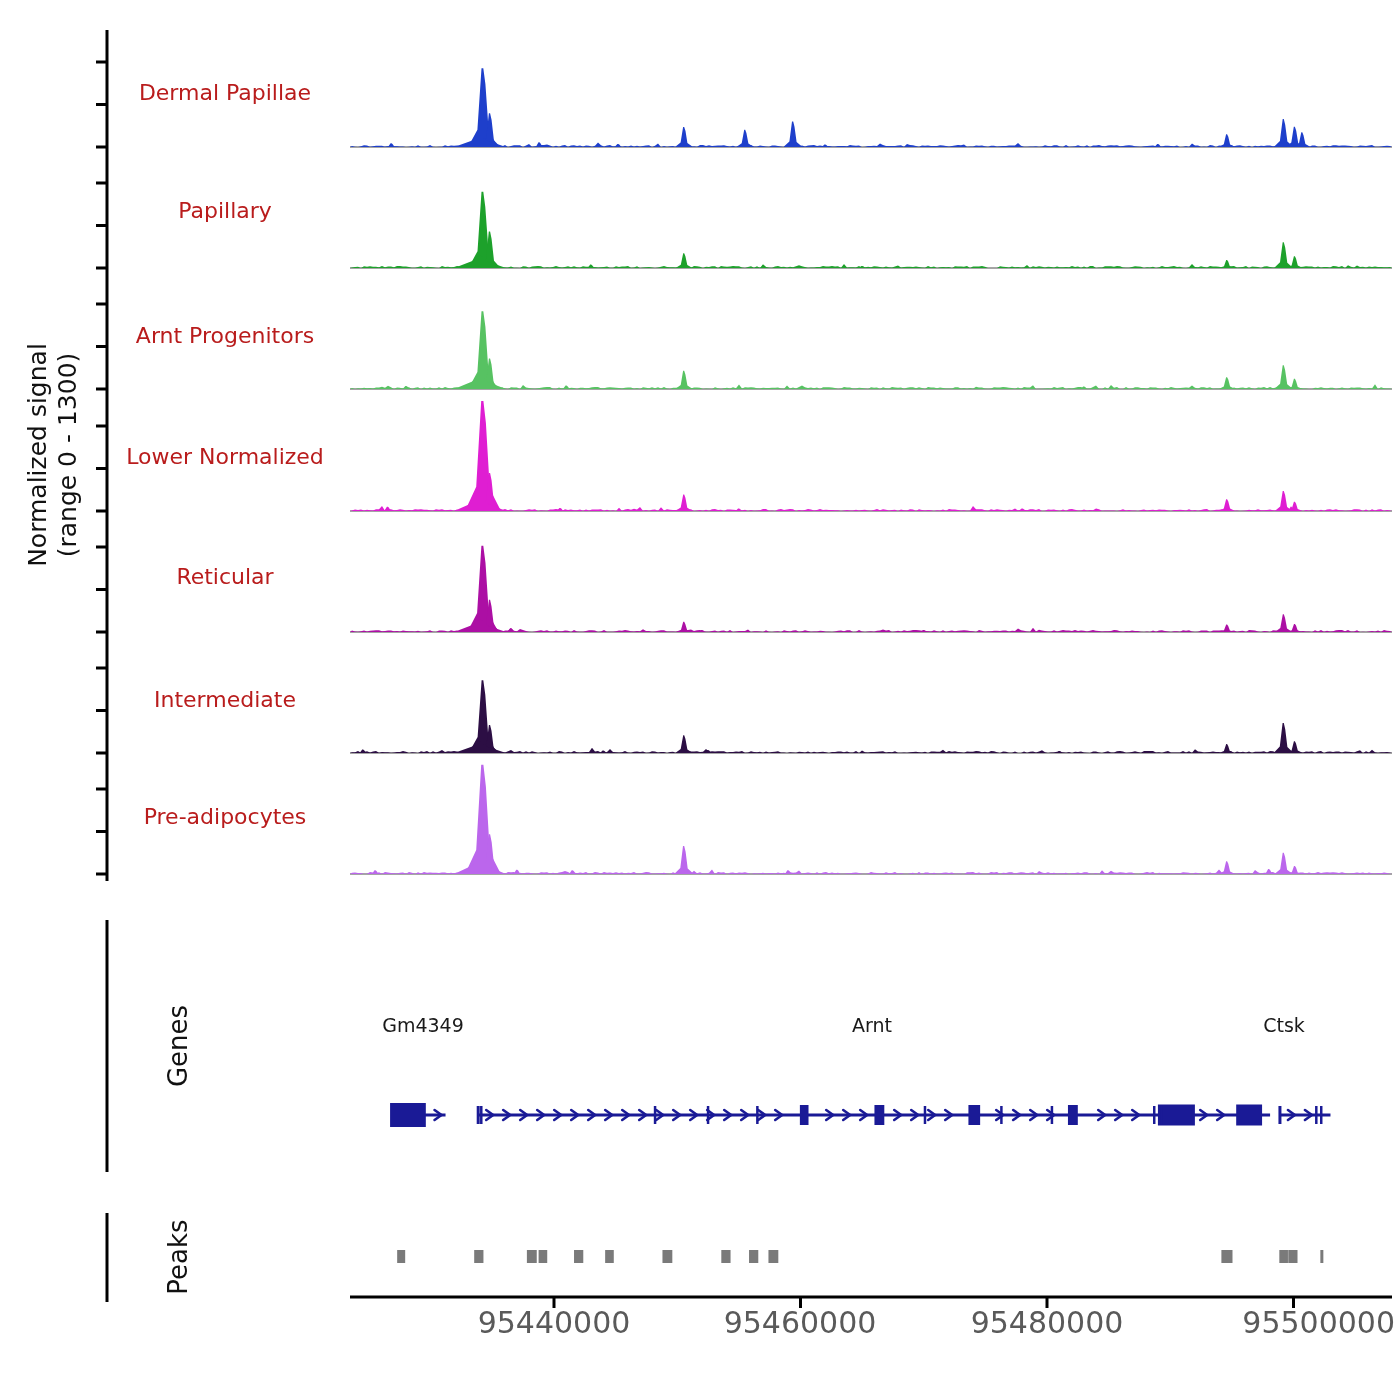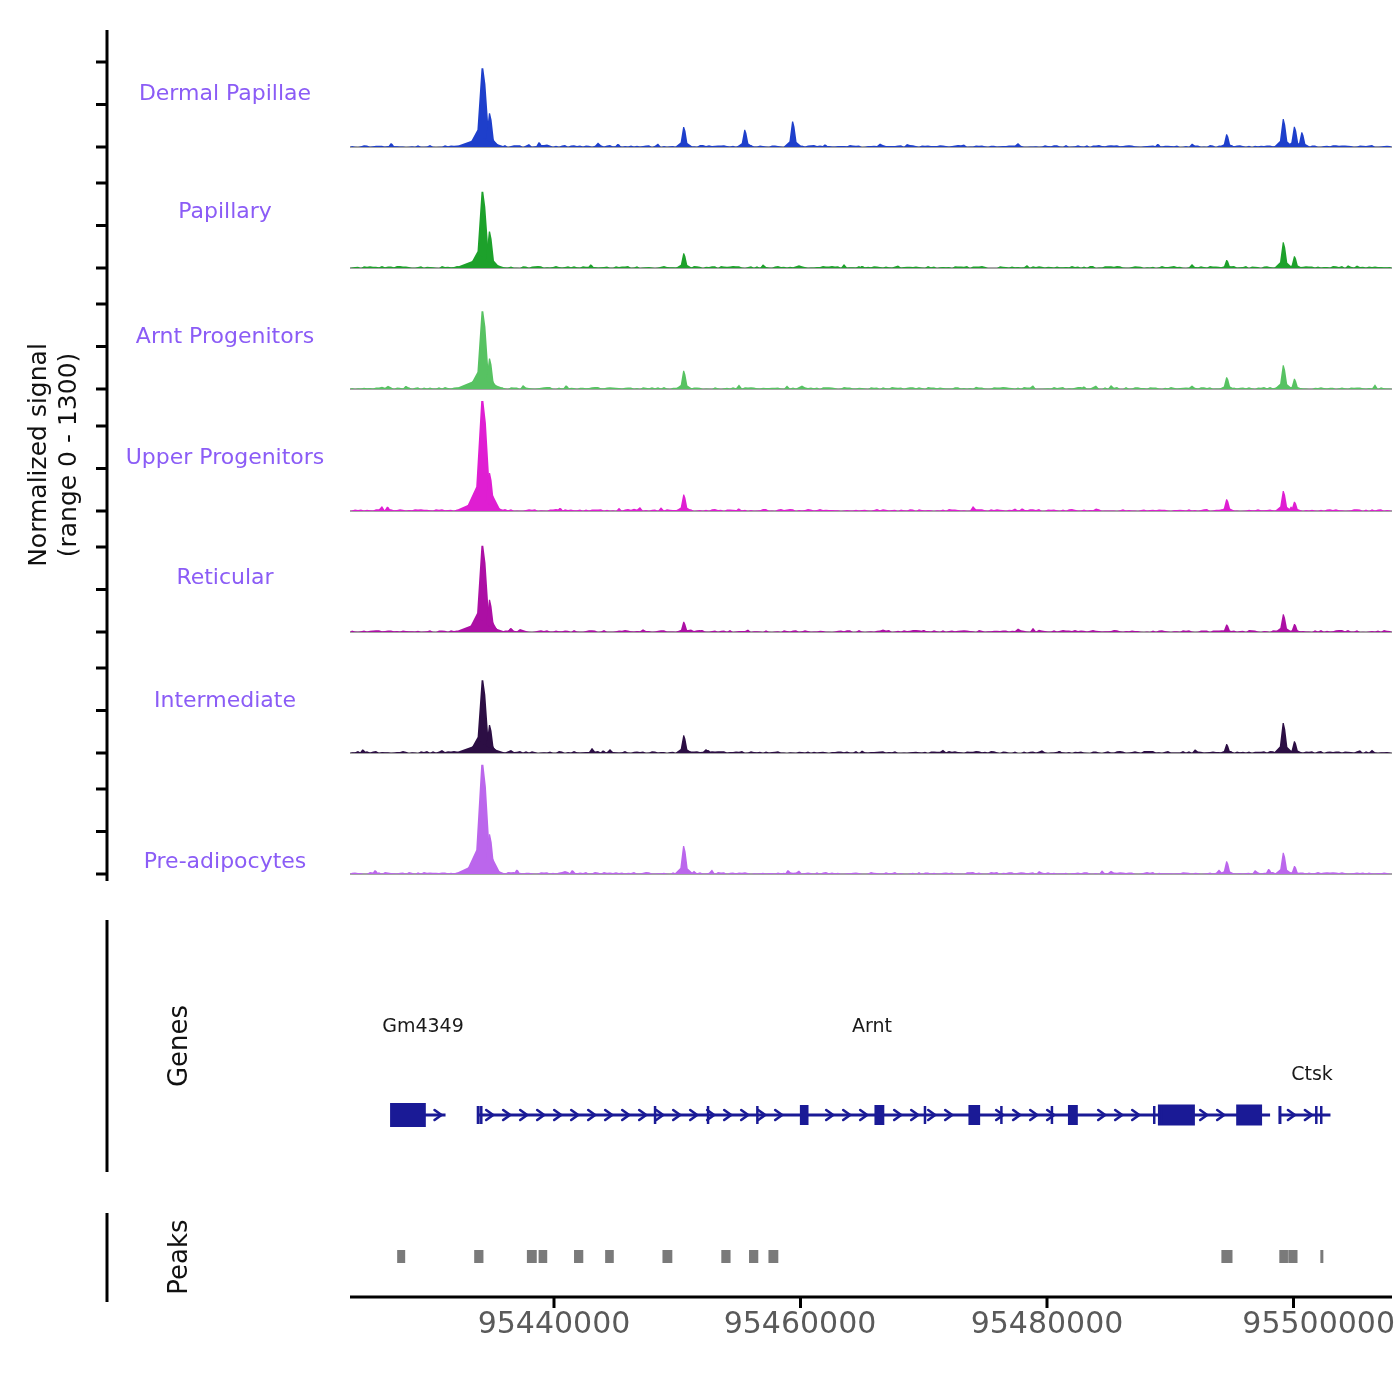--- a/index.html
+++ b/index.html
@@ -2,21 +2,21 @@
 <html><head>
 <meta charset="utf-8">
 <style>
   html,body{margin:0;padding:0;background:#ffffff;}
   #figure{
     position:relative;width:1400px;height:1400px;background:#ffffff;overflow:hidden;
     font-family:"DejaVu Sans","Liberation Sans",sans-serif;color:#1a1a1a;
   }
   .track-label{
     position:absolute;left:100px;width:250px;height:30px;line-height:30px;
-    text-align:center;font-size:22px;color:#8b5cf6;
+    text-align:center;font-size:22px;color:#b91c1c;
   }
   .rot-label{
     position:absolute;transform:translate(-50%,-50%) rotate(-90deg);
     transform-origin:center center;white-space:nowrap;text-align:center;
   }
   .ylab{font-size:25px;color:#111;line-height:1.18;white-space:normal;width:max-content;}
   .section-label{font-size:26px;color:#111;}
   .gene-label{
     position:absolute;width:150px;height:26px;line-height:26px;text-align:center;
     font-size:19px;color:#1a1a1a;
@@ -237,30 +237,30 @@
     </svg>
 
   <div class="rot-label ylab" style="left:52px;top:455px;">
     <div>Normalized signal</div>
     <div>(range 0 - 1300)</div>
   </div>
 
   <div class="track-label" style="top:78px;">Dermal Papillae</div>
   <div class="track-label" style="top:196px;">Papillary</div>
   <div class="track-label" style="top:321px;">Arnt Progenitors</div>
-  <div class="track-label" style="top:442px;">Upper Progenitors</div>
+  <div class="track-label" style="top:442px;">Lower Normalized</div>
   <div class="track-label" style="top:562px;">Reticular</div>
   <div class="track-label" style="top:685px;">Intermediate</div>
-  <div class="track-label" style="top:846px;">Pre-adipocytes</div>
+  <div class="track-label" style="top:802px;">Pre-adipocytes</div>
 
   <div class="rot-label section-label" style="left:178px;top:1046px;">Genes</div>
   <div class="rot-label section-label" style="left:178px;top:1257px;">Peaks</div>
 
   <div class="gene-label" style="left:348px;top:1012px;text-align:center;">Gm4349</div>
   <div class="gene-label" style="left:797px;top:1012px;">Arnt</div>
-  <div class="gene-label" style="left:1237px;top:1012px;margin-top:48px;">Ctsk</div>
+  <div class="gene-label" style="left:1209px;top:1012px;">Ctsk</div>
 
   <div class="xtick-label" style="left:464px;">95440000</div>
   <div class="xtick-label" style="left:710px;">95460000</div>
   <div class="xtick-label" style="left:957px;">95480000</div>
   <div class="xtick-label" style="left:1215px;text-align:right;">95500000</div>
 
 </div>
 
 </body></html>

